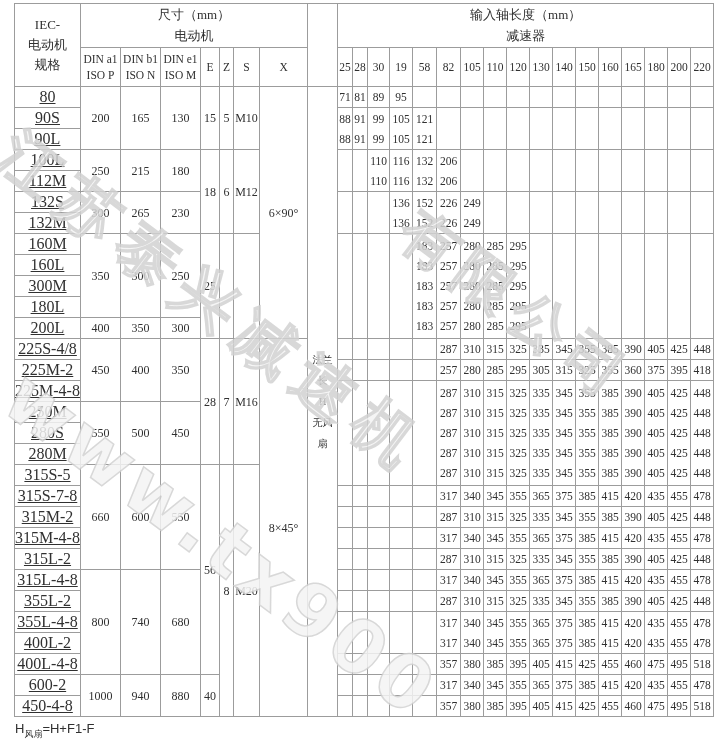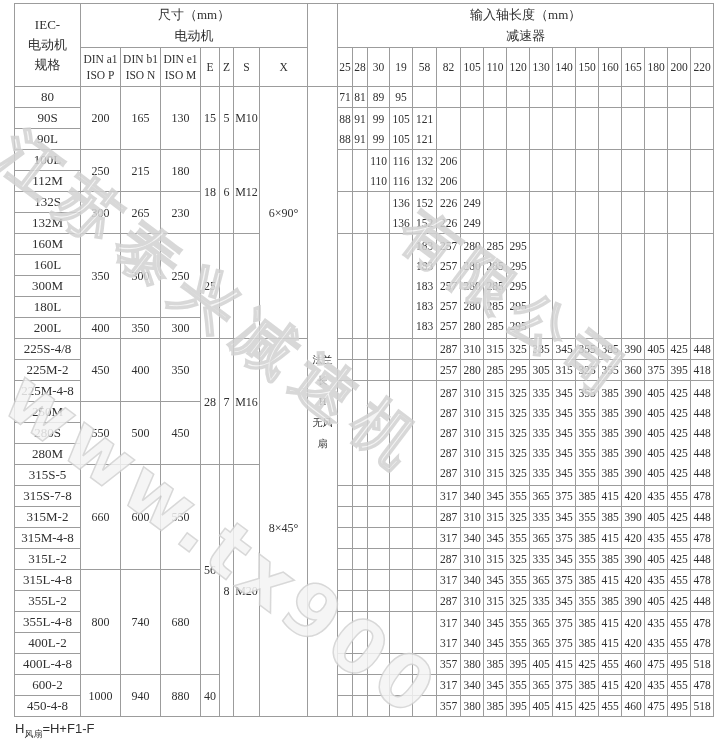--- a/index.html
+++ b/index.html
@@ -14,21 +14,21 @@
   }
   th,td{
     border:1px solid #9c9c9c;padding:0;text-align:center;vertical-align:middle;
     font-weight:normal;font-size:12px;color:#303030;
     white-space:nowrap;overflow:hidden;
   }
   thead tr.h1 th{height:43px;line-height:1.55;font-size:13px;}
   thead tr.h2 th{height:38px;line-height:1.4;font-size:11.5px;}
   thead th.iec-h{font-size:13px;line-height:1.35;}
   tbody td{height:20px;line-height:20px;}
-  td.model{font-size:13px;}
+  td.model{font-size:16px;text-decoration:underline;}
   td.num{font-size:11.5px;}
   td.note-cell{font-size:10px;line-height:21px;}
   .footnote{
     margin:4px 0 0 15px;font-size:13px;color:#303030;
     font-family:Liberation Sans, sans-serif;
   }
   .footnote sub{font-size:9px;}
   .wm{
     position:absolute;pointer-events:none;z-index:10;white-space:nowrap;
     font-family:"DejaVu Sans",sans-serif;font-weight:bold;

